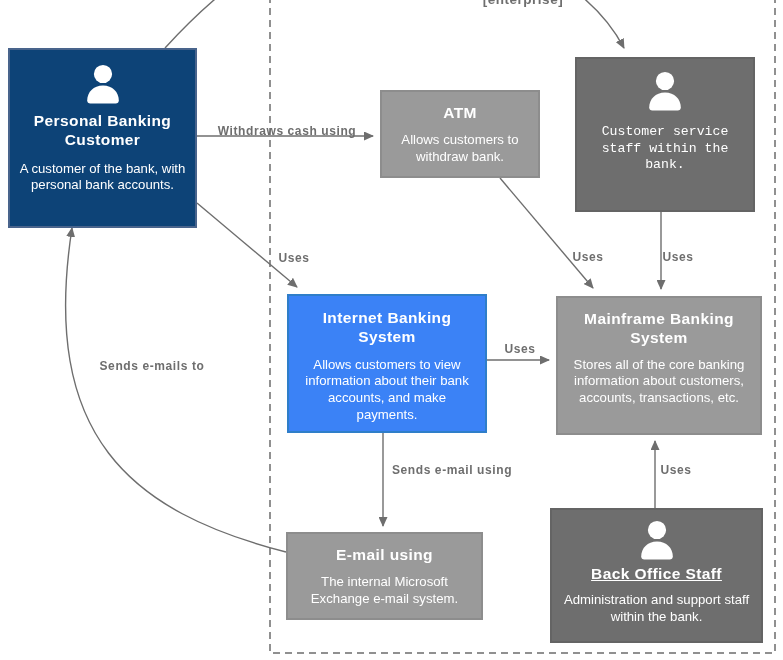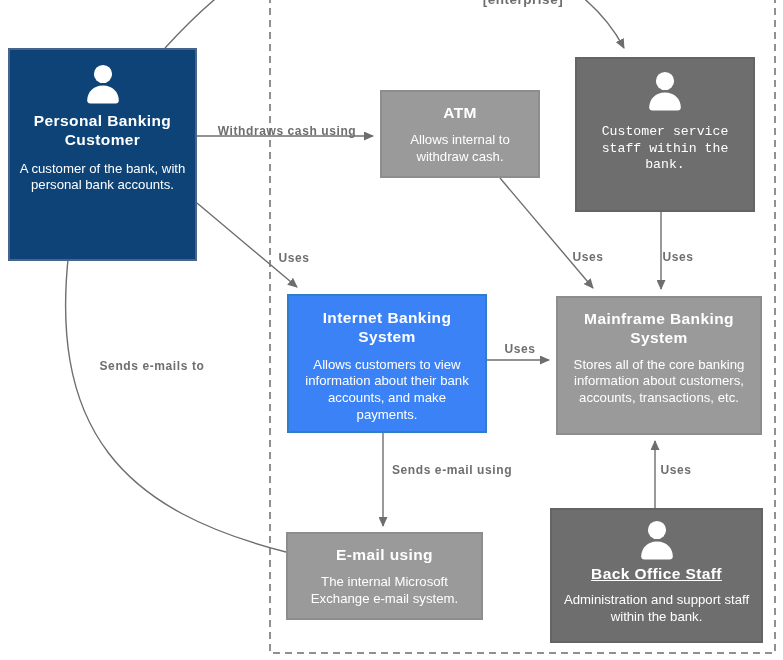--- a/index.html
+++ b/index.html
@@ -68,32 +68,32 @@
 
   <div class="edge-label" style="left:287px;top:122px;margin-top:9px;">Withdraws cash using</div>
   <div class="edge-label" style="left:294px;top:258px;">Uses</div>
   <div class="edge-label" style="left:588px;top:257px;">Uses</div>
   <div class="edge-label" style="left:678px;top:257px;">Uses</div>
   <div class="edge-label" style="left:520px;top:349px;">Uses</div>
   <div class="edge-label" style="left:452px;top:470px;">Sends e-mail using</div>
   <div class="edge-label" style="left:152px;top:366px;">Sends e-mails to</div>
   <div class="edge-label" style="left:676px;top:470px;">Uses</div>
 
-  <div class="node person-box" style="left:8px;top:48px;width:189px;height:213px;">
+  <div class="node person-box" style="left:8px;top:48px;width:189px;height:180px;">
     <svg class="person-icon" viewBox="0 0 48 48">
       <circle cx="24" cy="12.5" r="9.5" fill="#ffffff"></circle>
       <path d="M24 24.5c-10 0-16.5 7-16.5 15.6 0 1.8 1.4 3.2 3.2 3.2h26.6c1.8 0 3.2-1.4 3.2-3.2C40.5 31.5 34 24.5 24 24.5z" fill="#ffffff"></path>
     </svg>
     <div class="title">Personal Banking Customer</div>
     <div class="desc">A customer of the bank, with personal bank accounts.</div>
   </div>
 
   <div class="node ext-box" style="left:380px;top:90px;width:160px;height:88px;padding-top:8px;">
     <div class="title">ATM</div>
-    <div class="desc" style="margin-top:9px;">Allows internal to withdraw cash.</div>
+    <div class="desc" style="margin-top:9px;">Allows customers to withdraw bank.</div>
   </div>
 
   <div class="node staff-box" style="left:575px;top:57px;width:180px;height:155px;padding-top:8px;">
     <svg class="person-icon" viewBox="0 0 48 48">
       <circle cx="24" cy="12.5" r="9.5" fill="#ffffff"></circle>
       <path d="M24 24.5c-10 0-16.5 7-16.5 15.6 0 1.8 1.4 3.2 3.2 3.2h26.6c1.8 0 3.2-1.4 3.2-3.2C40.5 31.5 34 24.5 24 24.5z" fill="#ffffff"></path>
     </svg>
     <div class="desc" style="margin-top:9px;font-family:Liberation Mono, monospace;">Customer service staff within the bank.</div>
   </div>
 

